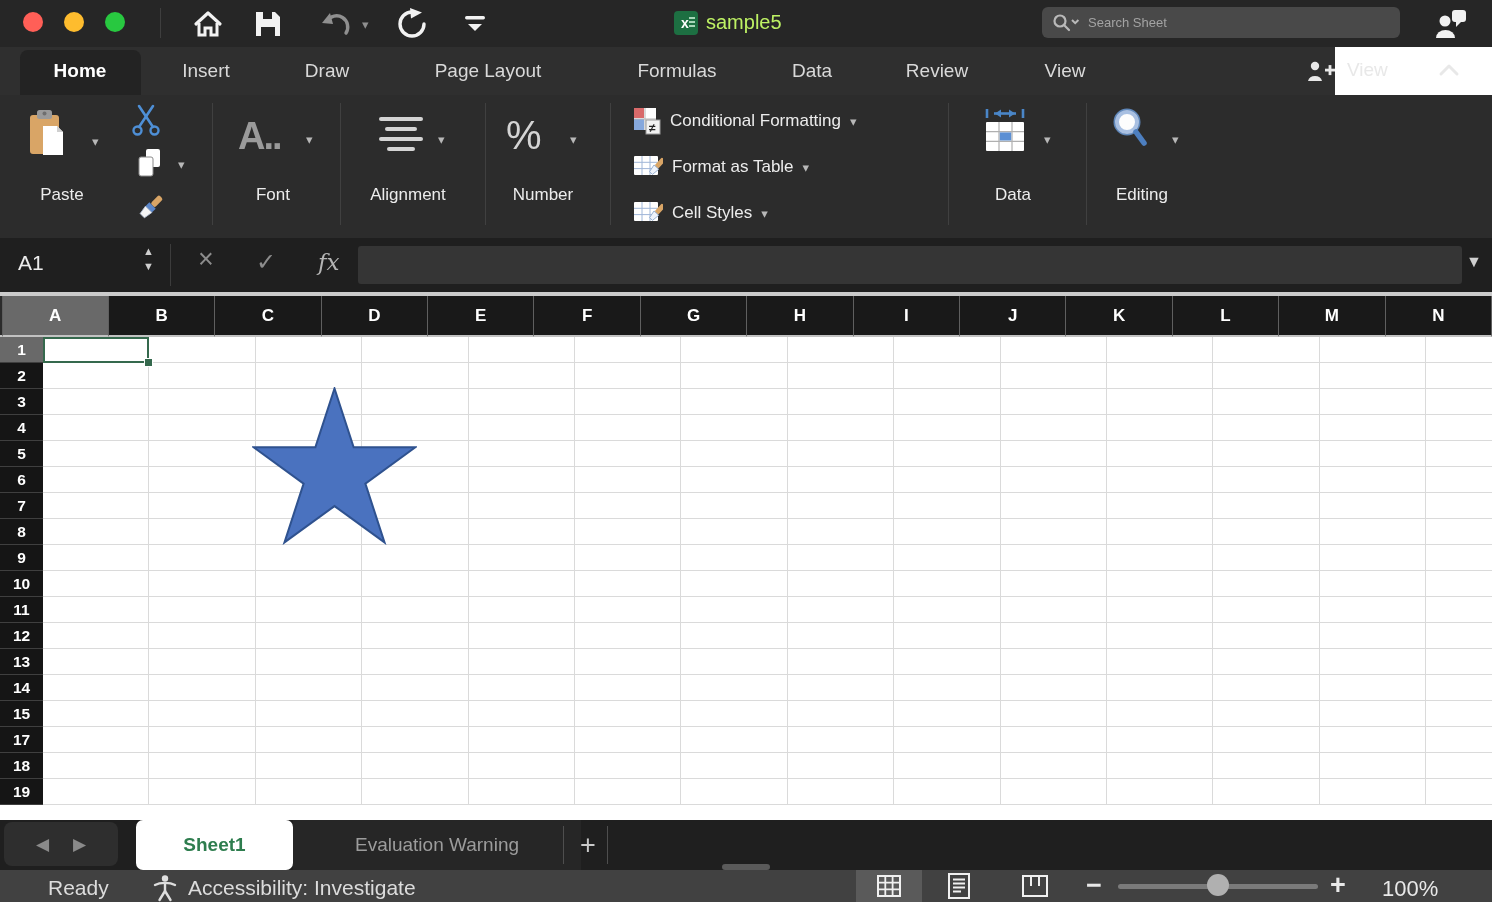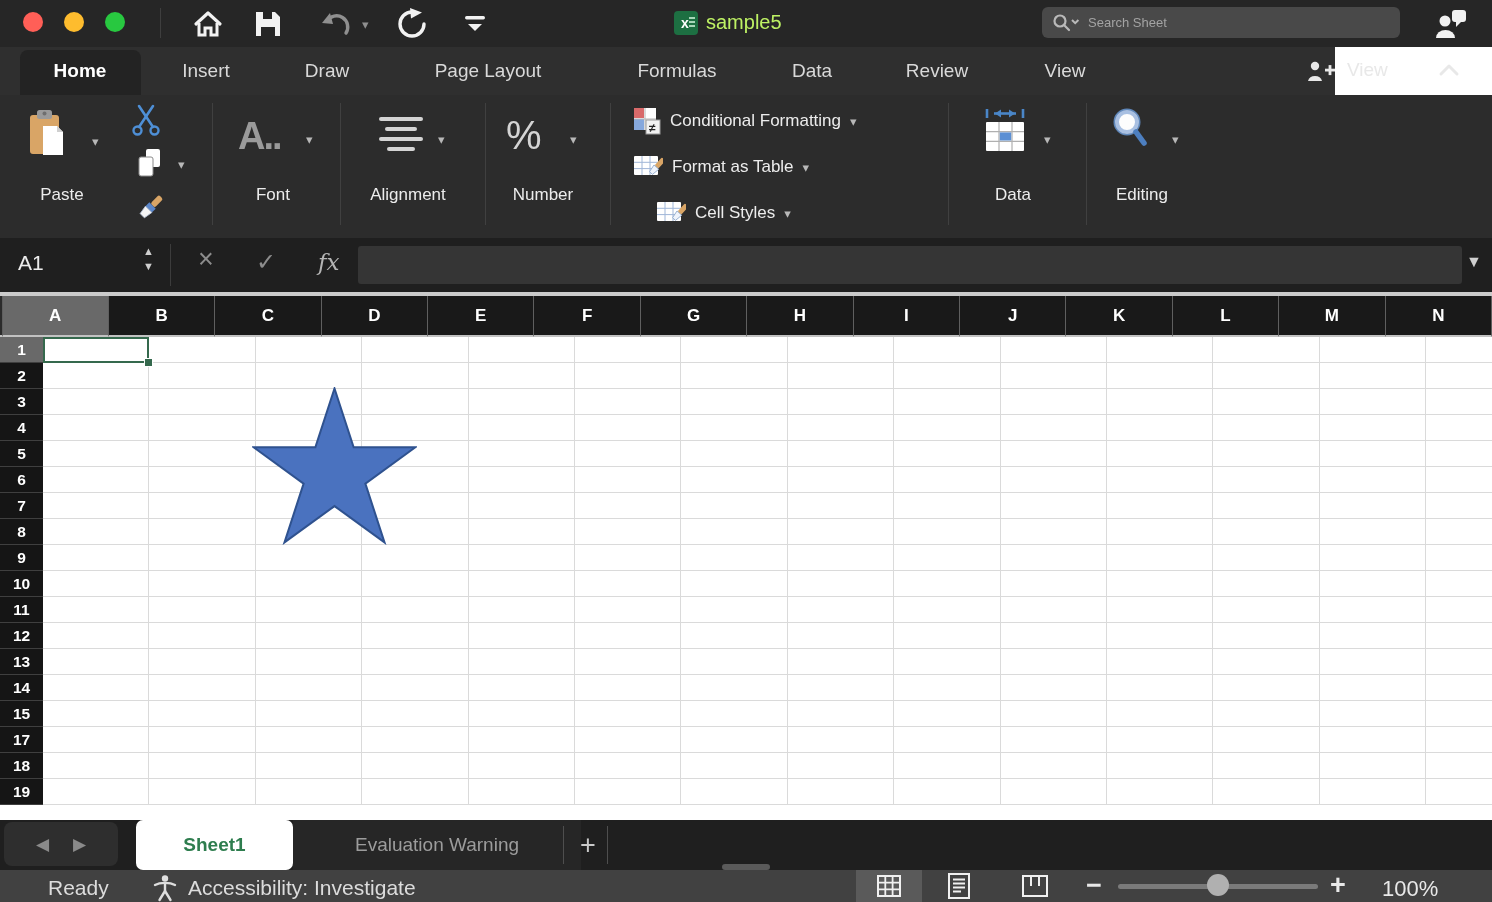--- a/index.html
+++ b/index.html
@@ -288,21 +288,21 @@
       <path d="M9 4 V23 M17 4 V23 M1 10.3 H25 M1 16.6 H25" stroke="#9fb6d8" stroke-width="1"></path>
       <g transform="rotate(42 21 17)">
         <rect x="19" y="3" width="5" height="11" rx="1.6" fill="#d9a566"></rect>
         <path d="M18.3 14 h6.4 l-1.2 8 h-4 z" fill="#eef3fb" stroke="#8aa6cc" stroke-width="0.8"></path>
       </g>
     </svg>
     <span class="stacklabel">Format as Table</span>
     <span class="chev">▾</span>
   </div>
 
-  <div class="stackrow" style="left:656px;top:102px;">
+  <div class="stackrow" style="left:633px;top:102px;">
     <svg width="30" height="30" viewBox="0 0 30 30">
       <rect x="1" y="4" width="24" height="19" rx="1" fill="#fff"></rect>
       <path d="M9 4 V23 M17 4 V23 M1 10.3 H25 M1 16.6 H25" stroke="#9fb6d8" stroke-width="1"></path>
       <g transform="rotate(42 21 17)">
         <rect x="19" y="3" width="5" height="11" rx="1.6" fill="#d9a566"></rect>
         <path d="M18.3 14 h6.4 l-1.2 8 h-4 z" fill="#eef3fb" stroke="#8aa6cc" stroke-width="0.8"></path>
       </g>
     </svg>
     <span class="stacklabel">Cell Styles</span>
     <span class="chev">▾</span>

